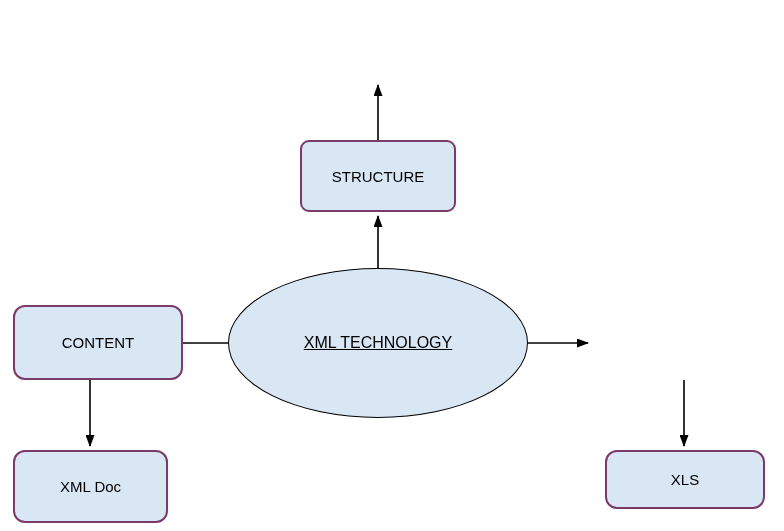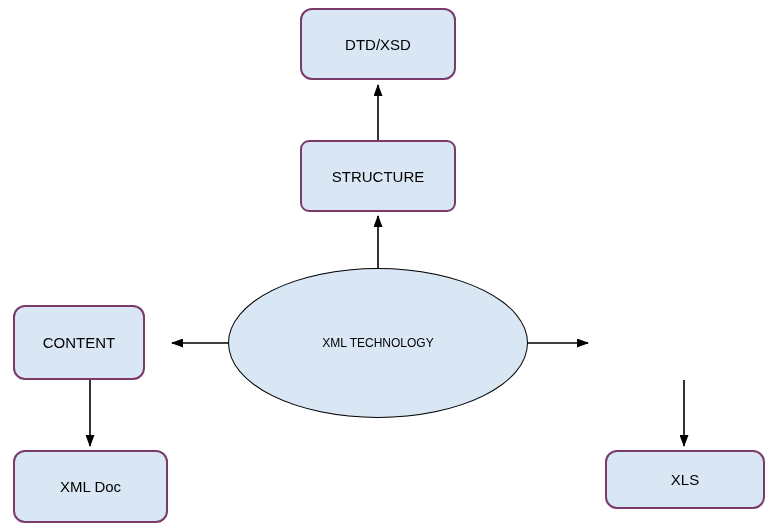--- a/index.html
+++ b/index.html
@@ -32,21 +32,22 @@
     color: #000000;
     font-size: 15px;
   }
   .box {
     border: 2px solid var(--node-border, #7a3b6b);
     border-radius: 12px;
   }
   .ellipse {
     border: 1.5px solid var(--ellipse-border, #000000);
     border-radius: 50%;
-    font-size: 12px;
+    font-size: 16px;
+    text-decoration: underline;
   }
 </style>
 </head>
 <body>
 
 <div class="canvas">
 
   <svg class="edges" width="784" height="531" viewBox="0 0 784 531">
     <defs>
       <marker id="arrowhead" markerUnits="userSpaceOnUse" markerWidth="12" markerHeight="9" refX="11" refY="4.5" orient="auto">
@@ -54,33 +55,30 @@
       </marker>
     </defs>
     <line x1="378" y1="140" x2="378" y2="85" stroke="#000000" stroke-width="1.6" marker-end="url(#arrowhead)"></line>
     <line x1="378" y1="268" x2="378" y2="216" stroke="#000000" stroke-width="1.6" marker-end="url(#arrowhead)"></line>
     <line x1="228" y1="343" x2="172" y2="343" stroke="#000000" stroke-width="1.6" marker-end="url(#arrowhead)"></line>
     <line x1="528" y1="343" x2="588" y2="343" stroke="#000000" stroke-width="1.6" marker-end="url(#arrowhead)"></line>
     <line x1="90" y1="380" x2="90" y2="446" stroke="#000000" stroke-width="1.6" marker-end="url(#arrowhead)"></line>
     <line x1="684" y1="380" x2="684" y2="446" stroke="#000000" stroke-width="1.6" marker-end="url(#arrowhead)"></line>
   </svg>
 
-  <div class="node box" style="left:300px; top:8px; width:156px; height:72px;">
-    <span>DTD/XSD</span>
-  </div>
 
   <div class="node box" style="left:300px; top:140px; width:156px; height:72px;border-radius:9px;">
     <span>STRUCTURE</span>
   </div>
 
   <div class="node ellipse" style="left:228px; top:268px; width:300px; height:150px;">
     <span>XML TECHNOLOGY</span>
   </div>
 
-  <div class="node box" style="left:13px; top:305px; width:132px; height:75px;">
+  <div class="node box" style="left:13px; top:305px; width:170px; height:75px;">
     <span>CONTENT</span>
   </div>
 
 
   <div class="node box" style="left:13px; top:450px; width:155px; height:73px;">
     <span>XML Doc</span>
   </div>
 
   <div class="node box" style="left:605px; top:450px; width:160px; height:59px;">
     <span>XLS</span>

